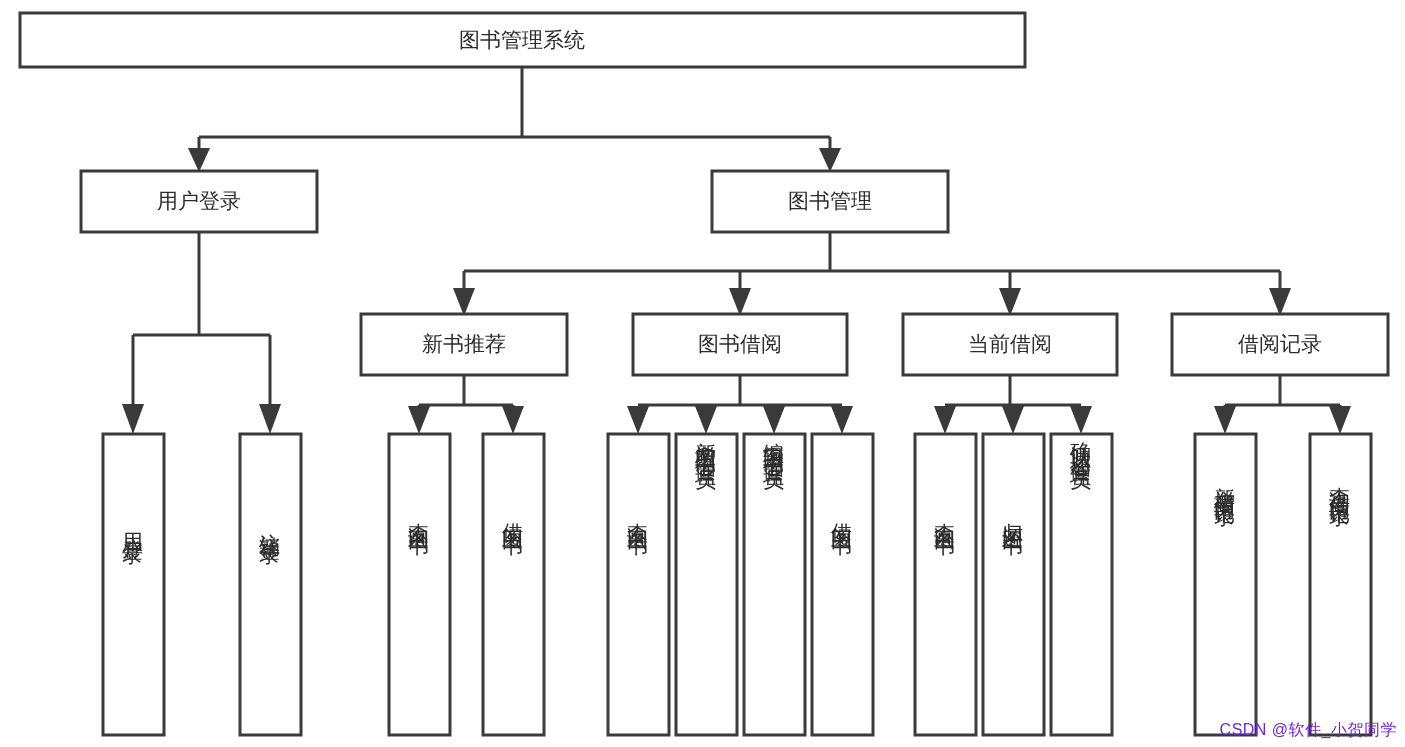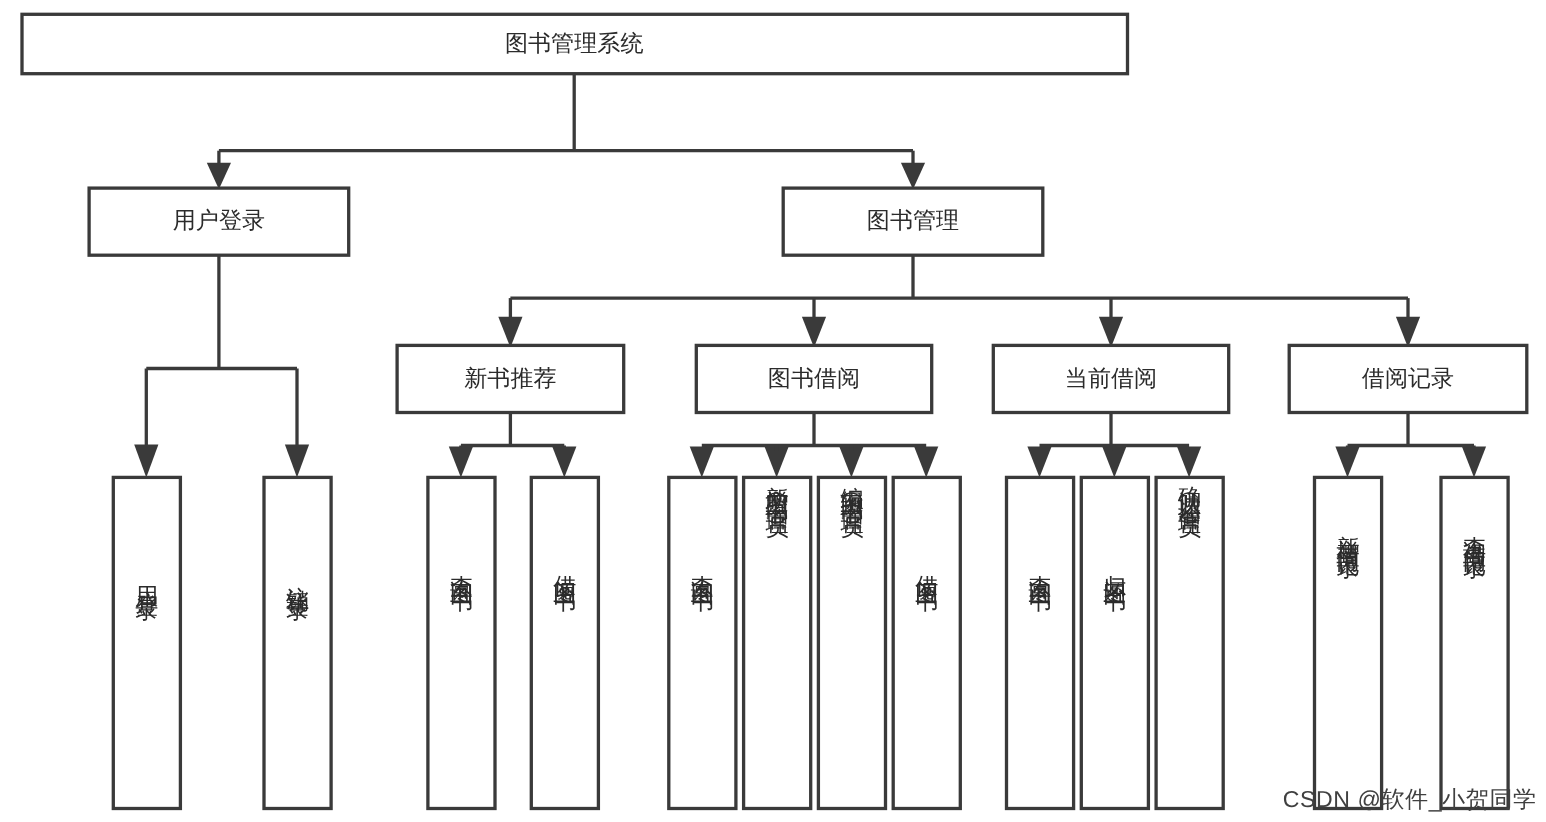--- a/index.html
+++ b/index.html
@@ -56,22 +56,22 @@
   }
   .arrow-head {
     fill: #3a3a3a;
     stroke: none;
   }
   .watermark {
     position: absolute;
     right: 8px;
     bottom: 6px;
     font-family: "Liberation Sans", "DejaVu Sans", sans-serif;
-    font-size: 21px;
-    color: #404040;
+    font-size: 16px;
+    color: #6d28d9;
     letter-spacing: 0.5px;
     white-space: nowrap;
     pointer-events: none;
   }
 </style>
 </head>
 <body>
 
 <div id="diagram-root">
 

